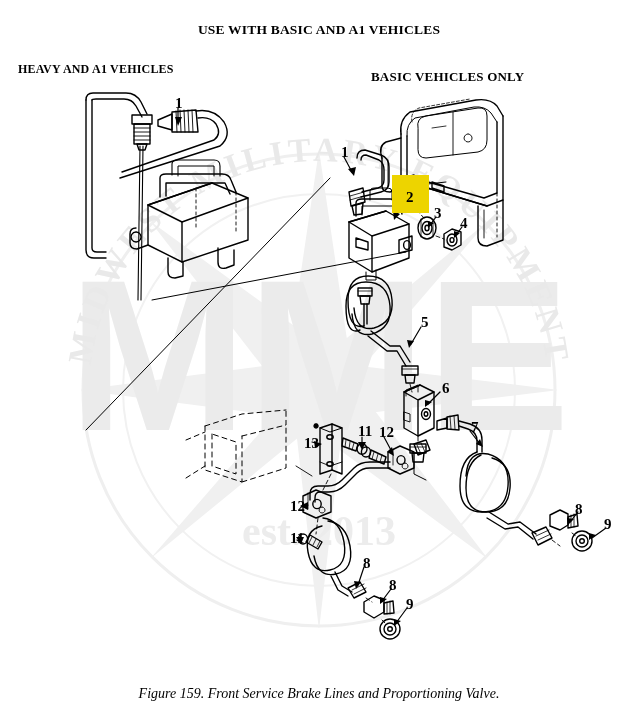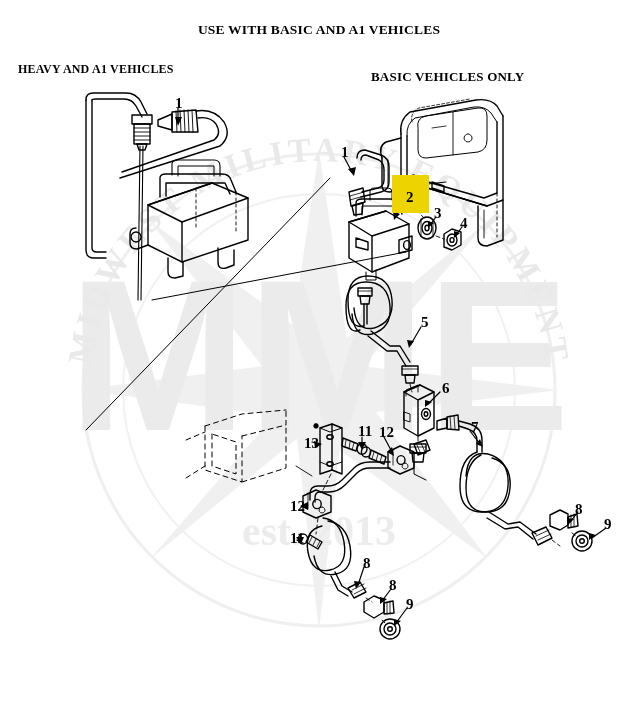--- a/index.html
+++ b/index.html
@@ -448,13 +448,14 @@
       <div class="callout" style="left: 363px; top: 556px;">8</div>
       <div class="callout" style="left: 389px; top: 578px;">8</div>
       <div class="callout" style="left: 406px; top: 597px;">9</div>
       <div class="callout" style="left: 358px; top: 424px;">11</div>
       <div class="callout" style="left: 379px; top: 425px;">12</div>
       <div class="callout" style="left: 304px; top: 436px;">13</div>
       <div class="callout" style="left: 290px; top: 499px;">12</div>
       <div class="callout" style="left: 290px; top: 531px;">11</div>
     </div>
 
+  <div id="caption">Figure 159.  Front Service Brake Lines and Proportioning Valve.</div>
 </div>
 
 </body></html>

